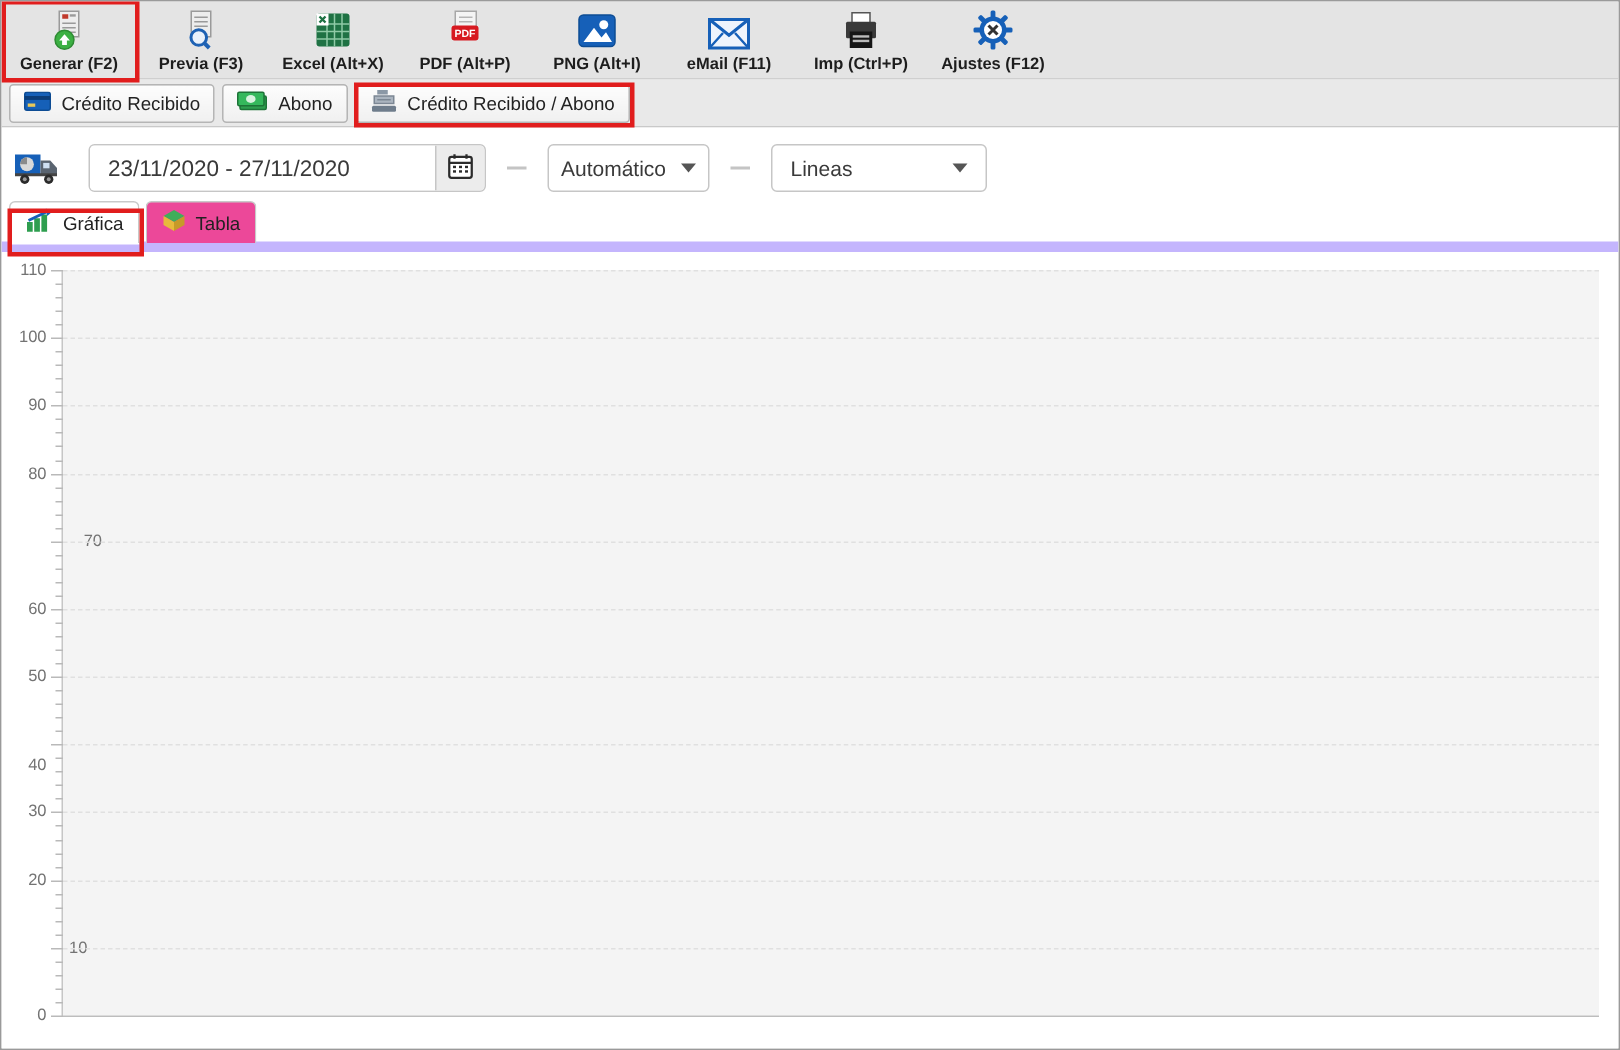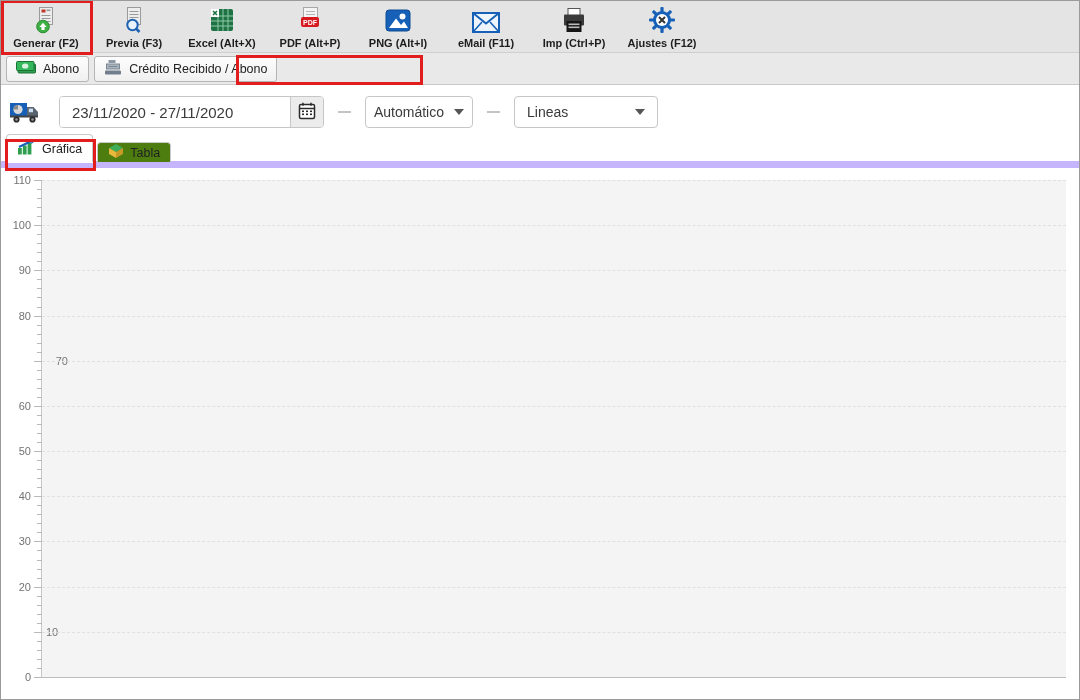--- a/index.html
+++ b/index.html
@@ -56,23 +56,23 @@
   .caret {
     width: 0; height: 0; border-left: 5px solid transparent;
     border-right: 5px solid transparent; border-top: 6px solid #555;
   }
   
   .view-tabs {
     height: 29px; display: flex; align-items: flex-end; padding-left: 5px; gap: 4px;
     border-bottom: 7px solid #c4b5fd; background: #fff;
   }
   .vtab {
-    height: 20px; display: flex; align-items: center; gap: 6px; padding: 0 10px;
+    height: 28px; display: flex; align-items: center; gap: 6px; padding: 0 10px;
     border: 1px solid #c9c9c9; border-bottom: none; border-radius: 4px 4px 0 0;
-    background: #4d7c0f; font-size: 12.5px; color: #222; cursor: pointer;
+    background: #ec4899; font-size: 12.5px; color: #222; cursor: pointer;
     margin-bottom: -1px; white-space: nowrap;
   }
   .vtab.active { background: #fff; height: 28px; box-shadow: 0 1px 0 #fff; }
   
   .chart-region { position: relative; height: 531px; background: #fff; }
   .plot-area { position: absolute; left: 41px; top: 12px; width: 1024px; height: 497px; background: #f4f4f4; }
   .y-axis-line { position: absolute; left: 40px; top: 12px; width: 1px; height: 498px; background: #c6c6c6; }
   .tick { position: absolute; height: 1px; background: #b9b9b9; }
   .tick.major { left: 33px; width: 8px; }
   .tick.minor { left: 36px; width: 5px; }
@@ -195,20 +195,30 @@
           </g>
           <circle cx="14" cy="14" r="6" fill="#fff"></circle>
           <path d="M11 11 L17 17 M17 11 L11 17" stroke="#333" stroke-width="2"></path>
         </svg>
       </span>
       <span class="tlabel">Ajustes (F12)</span>
     </button>
   </div>
 
   <div class="report-tabs">
+    <div class="rtab">
+      <span>
+        <svg width="18" height="13" viewBox="0 0 18 13">
+          <rect x="0.5" y="0.5" width="17" height="12" rx="1.5" fill="#1660b8" stroke="#0d4c94"></rect>
+          <rect x="0.5" y="3" width="17" height="2.6" fill="#0b3c77"></rect>
+          <rect x="2.5" y="8" width="5" height="2.2" fill="#e8c85a"></rect>
+        </svg>
+      </span>
+      <span>Crédito Recibido</span>
+    </div>
     <div class="rtab">
       <span>
         <svg width="20" height="14" viewBox="0 0 20 14">
           <rect x="2" y="4" width="17.5" height="9" rx="1" fill="#2e9e4f" stroke="#1d7337"></rect>
           <rect x="0.5" y="1.5" width="17.5" height="9" rx="1" fill="#35b85c" stroke="#1d7337"></rect>
           <ellipse cx="9.2" cy="6" rx="3.2" ry="2.6" fill="#d9f2df"></ellipse>
         </svg>
       </span>
       <span>Abono</span>
     </div>
@@ -324,21 +334,21 @@
         <div class="tick minor" style="top: 391.527px;"></div>
         <div class="tick minor" style="top: 382.491px;"></div>
         <div class="tick major" style="top: 373.455px;"></div>
         <div class="ylab" style="top: 367.455px;">30</div>
         <div class="gl dashed" style="top: 373.455px;"></div>
         <div class="tick minor" style="top: 364.418px;"></div>
         <div class="tick minor" style="top: 355.382px;"></div>
         <div class="tick minor" style="top: 346.345px;"></div>
         <div class="tick minor" style="top: 337.309px;"></div>
         <div class="tick major" style="top: 328.273px;"></div>
-        <div class="ylab" style="top: 322px;">40</div>
+        <div class="ylab" style="top: 336px;">40</div>
         <div class="gl dashed" style="top: 328.273px;"></div>
         <div class="tick minor" style="top: 319.236px;"></div>
         <div class="tick minor" style="top: 310.2px;"></div>
         <div class="tick minor" style="top: 301.164px;"></div>
         <div class="tick minor" style="top: 292.127px;"></div>
         <div class="tick major" style="top: 283.091px;"></div>
         <div class="ylab" style="top: 277.091px;">50</div>
         <div class="gl dashed" style="top: 283.091px;"></div>
         <div class="tick minor" style="top: 274.055px;"></div>
         <div class="tick minor" style="top: 265.018px;"></div>

